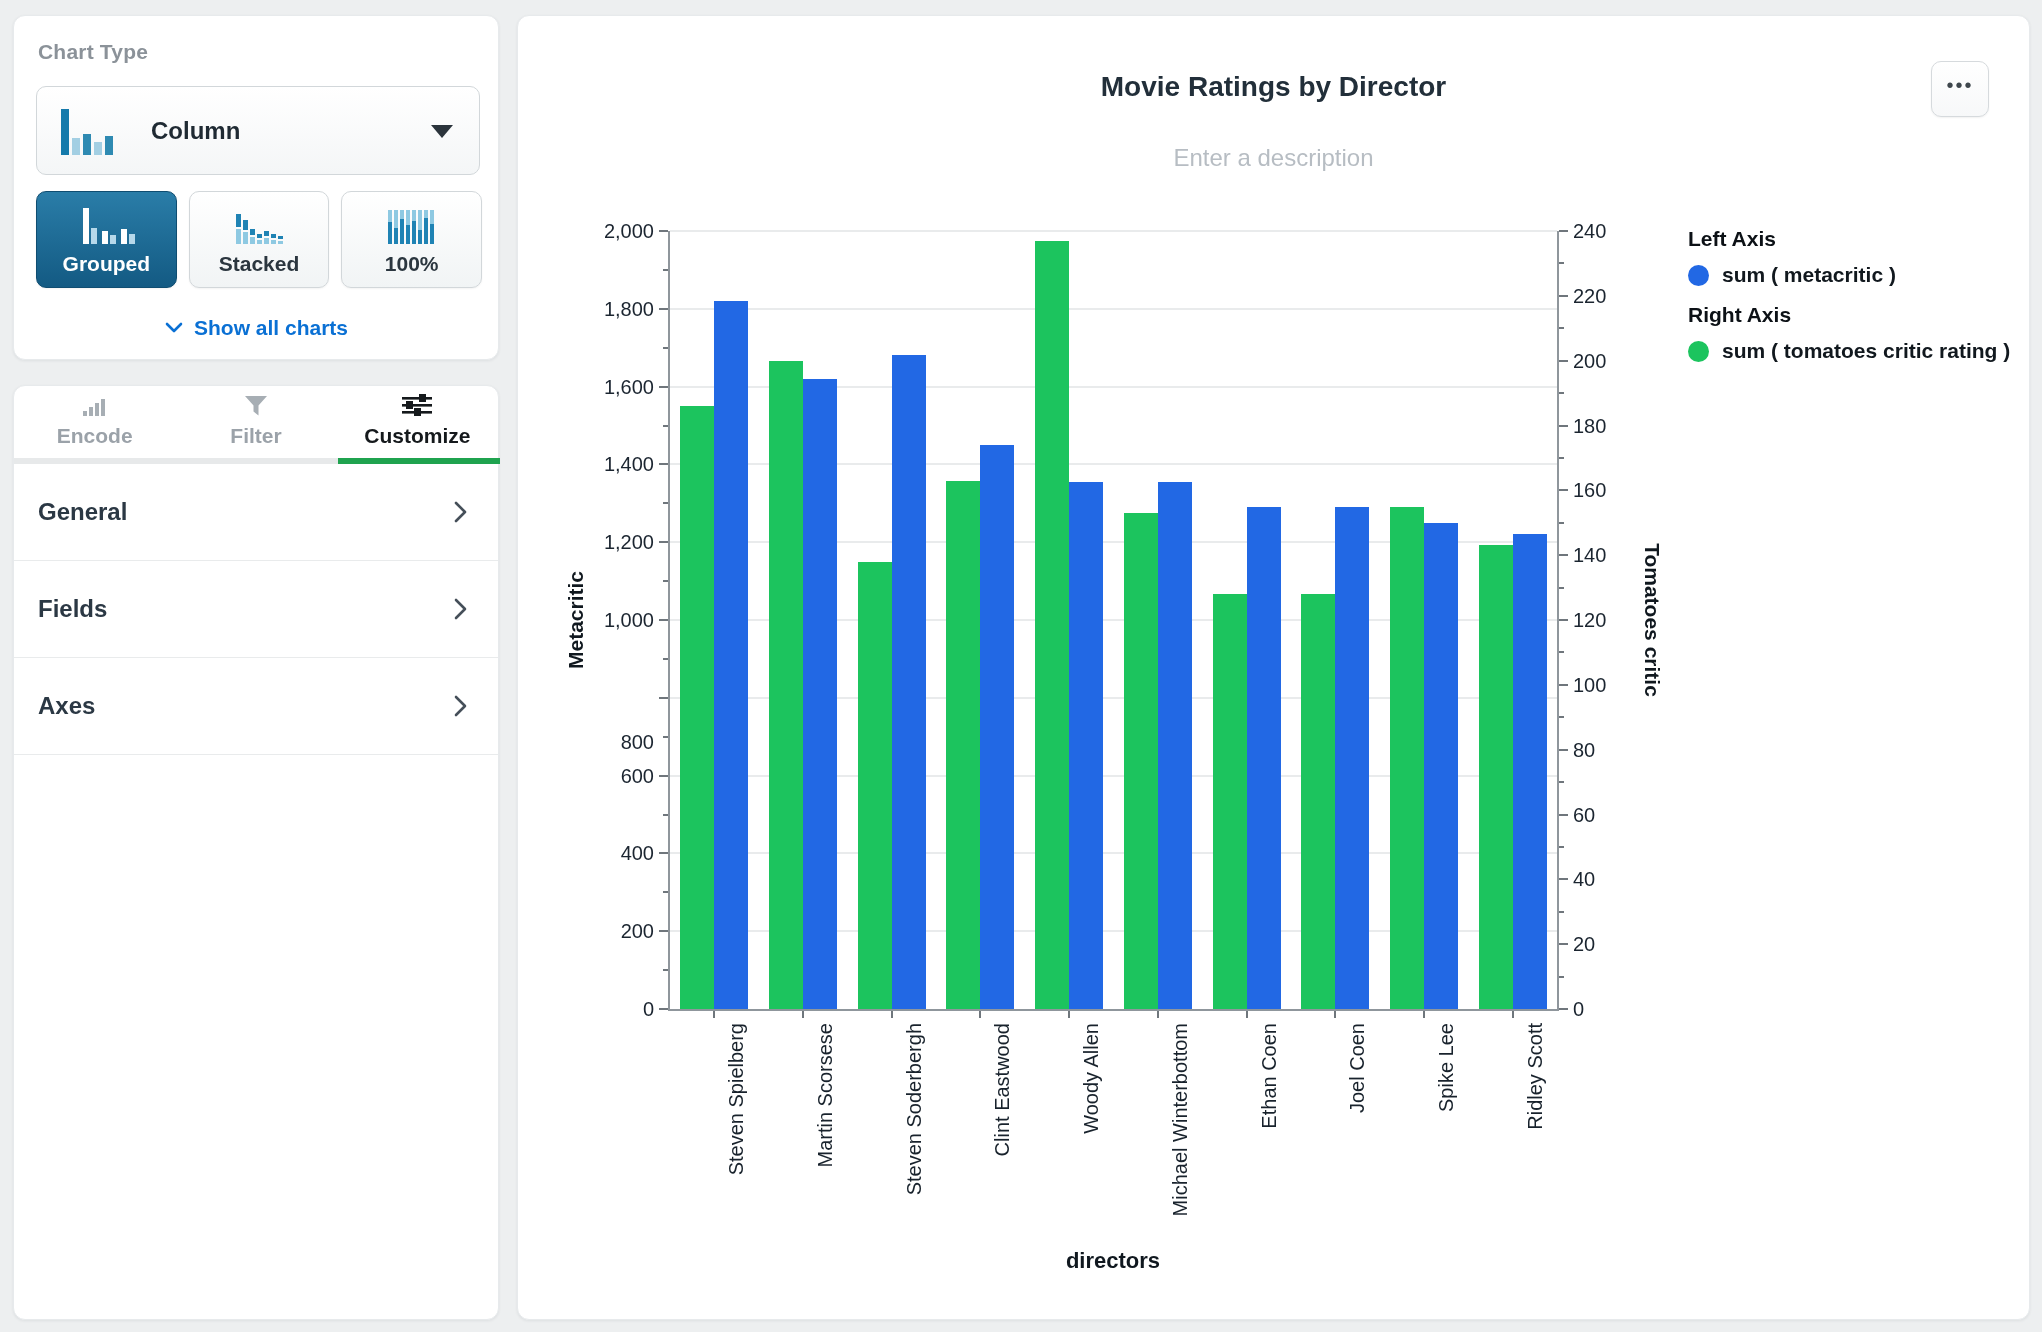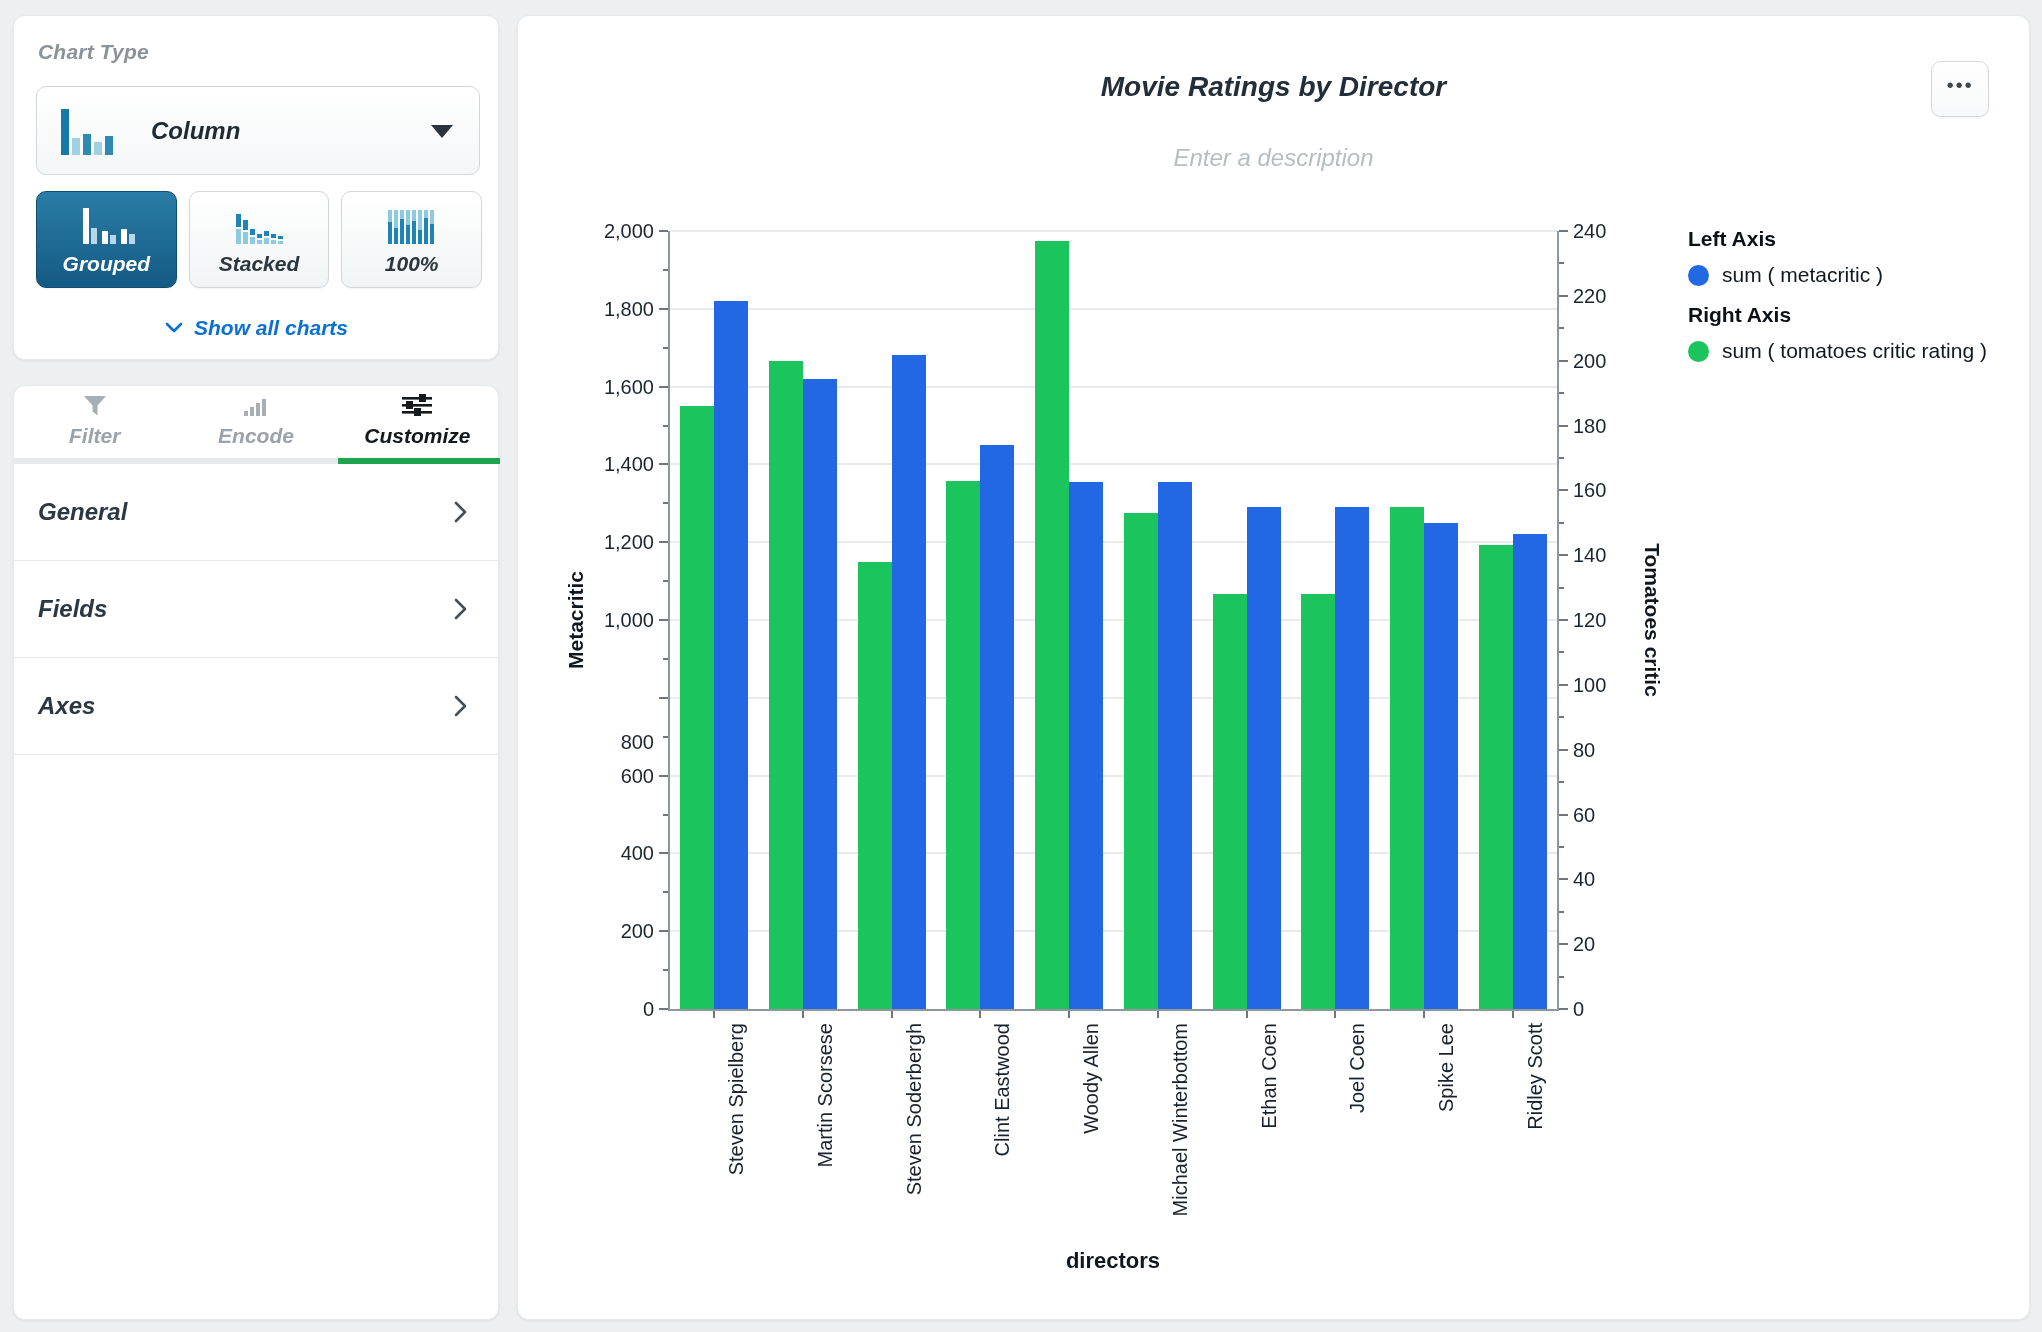--- a/index.html
+++ b/index.html
@@ -6,21 +6,20 @@
   body{
     width:2042px;height:1332px;overflow:hidden;position:relative;
     background:#edeff0;
     font-family:"Liberation Sans", sans-serif;
     -webkit-font-smoothing:antialiased;
   }
   .card{
     position:absolute;background:#ffffff;border:1px solid #e7eaec;
     border-radius:12px;box-shadow:0 1px 3px rgba(20,30,40,.07);
     box-sizing:border-box;
-    font-style:italic;
   }
   
   #card-type{left:13px;top:15px;width:486px;height:345px;}
   .panel-title{
     margin:24px 0 0 24px;font-size:21px;font-weight:700;color:#8b9299;letter-spacing:.2px;
   }
   .dropdown{
     position:absolute;left:22px;top:70px;width:442px;height:87px;
     background:linear-gradient(180deg,#ffffff,#f4f6f7);
     border:1px solid #d2d7da;border-radius:10px;
@@ -100,21 +99,21 @@
     position:absolute;left:1664px;top:620px;font-size:21px;font-weight:700;color:#10181f;white-space:nowrap;
     transform:rotate(90deg) translateX(-50%);transform-origin:0 0;line-height:24px;
   }
   .axis-title-x{
     position:absolute;left:963px;top:1248px;width:300px;text-align:center;
     font-size:22px;font-weight:700;color:#10181f;
   }
   
   .legend{position:absolute;left:1688px;top:224px;}
   .legend .lg-title{font-size:21px;font-weight:700;color:#0c1116;line-height:30px;margin-bottom:6px;}
-  .legend .lg-item{display:flex;align-items:center;gap:13px;margin-bottom:10px;line-height:30px;}
+  .legend .lg-item{display:flex;align-items:center;gap:13px;margin-bottom:10px;line-height:30px;font-weight:bold;}
   .legend .lg-dot{width:21px;height:21px;border-radius:50%;flex:0 0 auto;}
   .legend .lg-text{font-size:21px;color:#11181e;white-space:nowrap;}
 </style>
 </head>
 <body>
 
 <aside class="card" id="card-type">
   <div class="panel-title">Chart Type</div>
 
   <div class="dropdown">
@@ -189,33 +188,33 @@
     <svg width="20" height="12" viewBox="0 0 20 12">
       <polyline points="3,2 10,9 17,2" fill="none" stroke="#0a70d4" stroke-width="2.6" stroke-linecap="round" stroke-linejoin="round"></polyline>
     </svg>
     <span>Show all charts</span>
   </div>
 </aside>
 
 <aside class="card" id="card-settings">
   <div class="tabbar">
     <div class="tab">
-      <svg width="24" height="22" viewBox="0 0 24 22">
-        <polygon points="1,1 23,1 14.5,10.5 14.5,20.5 9.5,16.5 9.5,10.5" fill="#a7aeb4"></polygon>
-      </svg>
-      <span class="t-label">Filter</span>
-    </div>
-    <div class="tab">
       <svg width="28" height="22" viewBox="0 0 28 22">
         <rect x="2" y="16" width="4" height="5" fill="#a7aeb4"></rect>
         <rect x="8" y="12" width="4" height="9" fill="#a7aeb4"></rect>
         <rect x="14" y="8" width="4" height="13" fill="#a7aeb4"></rect>
         <rect x="20" y="4" width="4" height="17" fill="#a7aeb4"></rect>
       </svg>
       <span class="t-label">Encode</span>
+    </div>
+    <div class="tab">
+      <svg width="24" height="22" viewBox="0 0 24 22">
+        <polygon points="1,1 23,1 14.5,10.5 14.5,20.5 9.5,16.5 9.5,10.5" fill="#a7aeb4"></polygon>
+      </svg>
+      <span class="t-label">Filter</span>
     </div>
     <div class="tab active">
       <svg width="34" height="24" viewBox="0 0 34 24">
         <rect x="2" y="4" width="30" height="2.6" fill="#15191c"></rect>
         <rect x="2" y="11" width="30" height="2.6" fill="#15191c"></rect>
         <rect x="2" y="18" width="30" height="2.6" fill="#15191c"></rect>
         <rect x="19" y="1" width="7" height="8" fill="#15191c"></rect>
         <rect x="6" y="8" width="7" height="8" fill="#15191c"></rect>
         <rect x="14" y="15" width="7" height="8" fill="#15191c"></rect>
       </svg>

